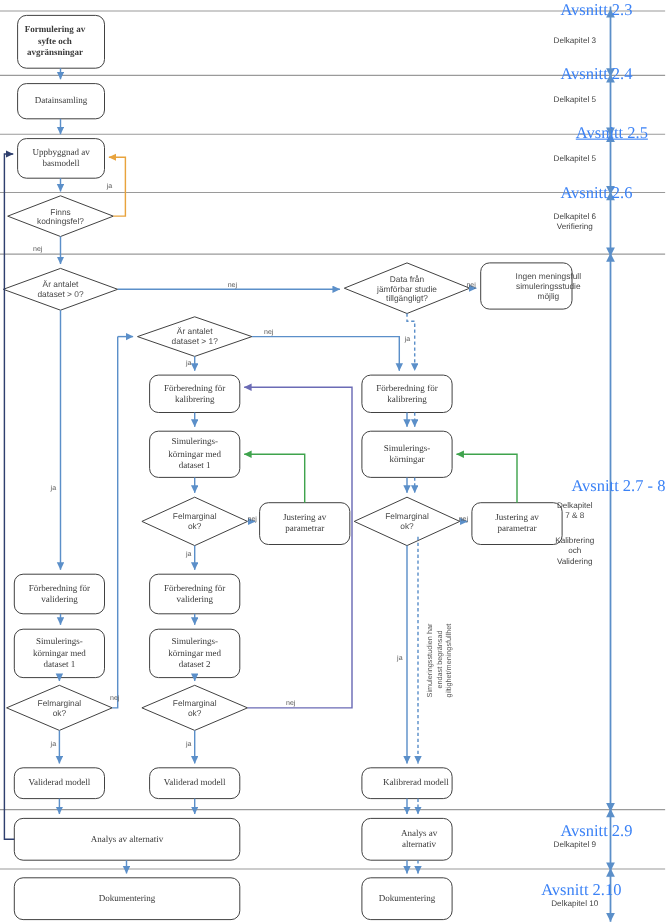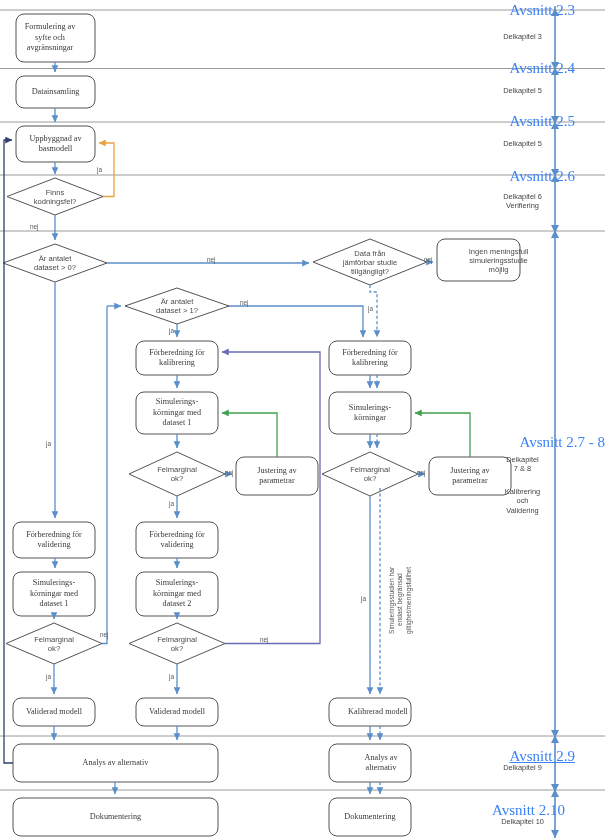--- a/index.html
+++ b/index.html
@@ -203,21 +203,21 @@
     <path stroke="#5b8fc9" stroke-dasharray="3,2.4" d="M380,488 L380,694" marker-end="url(#ab)"></path>
     <path stroke="#5b8fc9" d="M370,726 L370,740" marker-end="url(#ab)"></path>
     <path stroke="#5b8fc9" stroke-dasharray="3,2.4" d="M380,726 L380,740" marker-end="url(#ab)"></path>
     <path stroke="#5b8fc9" d="M370,782 L370,794" marker-end="url(#ab)"></path>
     <path stroke="#5b8fc9" stroke-dasharray="3,2.4" d="M380,782 L380,794" marker-end="url(#ab)"></path>
 
     <path stroke="#2f3f6e" d="M13,763 L4,763 L4,140 L12,140" marker-end="url(#an)"></path>
   </g>
 </svg>
 
-<div class="node-label" style="left:16px;top:14px;width:68px;height:48px;">Formulering av
+<div class="node-label" style="left:16px;top:14px;width:68px;height:48px;font-weight:bold;">Formulering av
 syfte och
 avgränsningar</div>
 <div class="node-label" style="left:16px;top:76px;width:79px;height:32px;">Datainsamling</div>
 <div class="node-label" style="left:16px;top:126px;width:79px;height:36px;">Uppbyggnad av
 basmodell</div>
 <div class="node-label dec-label" style="left:15px;top:182px;width:80px;height:30px;">Finns
 kodningsfel?</div>
 <div class="node-label dec-label" style="left:15px;top:249px;width:80px;height:28px;">Är antalet
 dataset &gt; 0?</div>
 <div class="node-label dec-label" style="left:137px;top:292px;width:80px;height:28px;">Är antalet
@@ -291,33 +291,33 @@
 <div class="vert-label" style="left:388px;top:520px;height:160px;">Simuleringsstudien har
 endast begränsad
 giltighet/meningsfullhet</div>
 
 <div class="sec-title" style="left:430px;top:2px;width:145px;">Avsnitt 2.3</div>
 <div class="sec-sub" style="left:480px;top:32px;width:85px;">Delkapitel 3</div>
 
 <div class="sec-title" style="left:430px;top:60px;width:145px;">Avsnitt 2.4</div>
 <div class="sec-sub" style="left:480px;top:86px;width:85px;">Delkapitel 5</div>
 
-<div class="sec-title" style="left:430px;top:113px;width:145px;">Avsnitt 2.5</div>
+<div class="sec-title" style="left:444px;top:113px;width:145px;text-decoration:underline;">Avsnitt 2.5</div>
 <div class="sec-sub" style="left:480px;top:139px;width:85px;">Delkapitel 5</div>
 
 <div class="sec-title" style="left:430px;top:168px;width:145px;">Avsnitt 2.6</div>
 <div class="sec-sub" style="left:480px;top:192px;width:85px;">Delkapitel 6
 Verifiering</div>
 
 <div class="sec-title" style="left:415px;top:434px;width:190px;">Avsnitt 2.7 - 8</div>
 <div class="sec-sub" style="left:480px;top:455px;width:85px;">Delkapitel
 7 &amp; 8</div>
 <div class="sec-sub" style="left:480px;top:487px;width:85px;">Kalibrering
 och
 Validering</div>
 
-<div class="sec-title" style="left:430px;top:748px;width:145px;text-decoration:underline;">Avsnitt 2.9</div>
+<div class="sec-title" style="left:430px;top:748px;width:145px;">Avsnitt 2.9</div>
 <div class="sec-sub" style="left:480px;top:763px;width:85px;">Delkapitel 9</div>
 
 <div class="sec-title" style="left:410px;top:802px;width:155px;">Avsnitt 2.10</div>
 <div class="sec-sub" style="left:480px;top:817px;width:85px;">Delkapitel 10</div>
 
 </div>
 
 </body></html>

